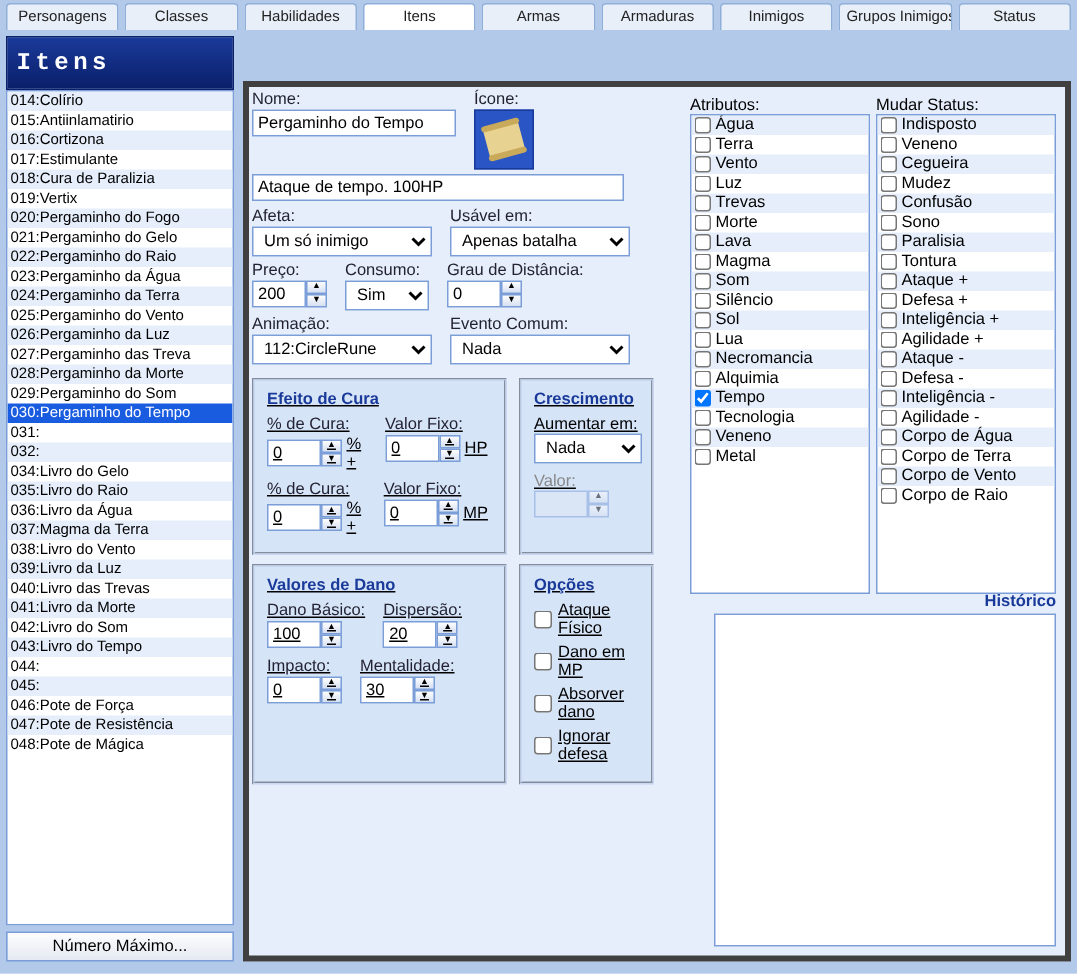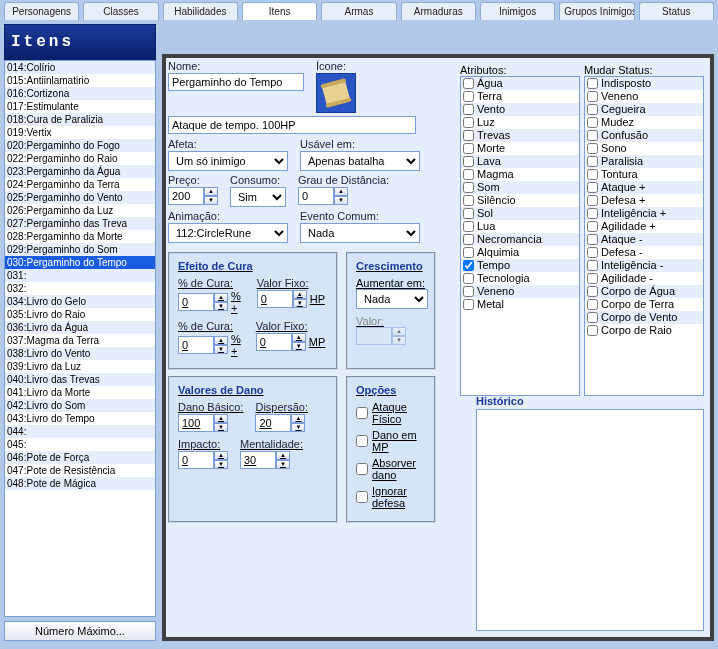--- a/index.html
+++ b/index.html
@@ -32,21 +32,21 @@
   .icon-scroll::after { bottom: -2px; }
   .group { border: 2px groove #c9d8f2; padding: 6px 8px 8px 8px; margin-top: 6px; background: #d6e4f7; text-decoration: underline; }
   .group-title { font-weight: bold; color: #1a3a9a; margin-bottom: 5px; }
   .grp2 { display: flex; gap: 8px; }
   .right-cols { position: absolute; right: 6px; top: 6px; display: flex; gap: 4px; }
   .checklist-col { display: flex; flex-direction: column; width: 120px; }
   .checklist { background: #fff; border: 1px solid #7b9ed8; height: 320px; overflow-y: scroll; }
   .checklist .crow { display: flex; align-items: center; padding: 0 2px; line-height: 13px; font-size: 10px; white-space: nowrap; }
   .checklist .crow:nth-child(odd) { background: #e6eefb; }
   .checklist input[type=checkbox] { width: 11px; height: 11px; margin: 0 3px 0 0; }
-  .hist { position: absolute; right: 6px; bottom: 6px; width: 228px; }
+  .hist { position: absolute; right: 6px; bottom: 6px; width: 228px; text-align: right; }
   .hist-box { background: #fff; border: 1px solid #7b9ed8; height: 222px; margin-top: 2px; }
   .inline-label { margin: 0 3px; }
   .opts .orow { display:flex; align-items:center; margin-bottom:4px; }
   .opts input[type=checkbox]{ width:12px; height:12px; margin:0 4px 0 0;}
   .disabled { color:#888; }
   ::-webkit-scrollbar { width: 16px; }
   ::-webkit-scrollbar-track { background: #e6eefb; border-left:1px solid #c9d8f2;}
   ::-webkit-scrollbar-thumb { background: linear-gradient(#d6e0f2,#b8c9ea); border:1px solid #7b9ed8; }
   ::-webkit-scrollbar-button { background: linear-gradient(#fdfdfd,#d6e0f2); border:1px solid #7b9ed8; height:16px; }
 </style>
@@ -69,20 +69,21 @@
   <div class="sidebar">
     <div class="sidebar-title">Itens</div>
     <div class="sidebar-list" id="sidebar-list">
         <div class="row">014:Colírio</div>
         <div class="row">015:Antiinlamatirio</div>
         <div class="row">016:Cortizona</div>
         <div class="row">017:Estimulante</div>
         <div class="row">018:Cura de Paralizia</div>
         <div class="row">019:Vertix</div>
         <div class="row">020:Pergaminho do Fogo</div>
+        <div class="row">021:Pergaminho do Gelo</div>
         <div class="row">022:Pergaminho do Raio</div>
         <div class="row">023:Pergaminho da Água</div>
         <div class="row">024:Pergaminho da Terra</div>
         <div class="row">025:Pergaminho do Vento</div>
         <div class="row">026:Pergaminho da Luz</div>
         <div class="row">027:Pergaminho das Treva</div>
         <div class="row">028:Pergaminho da Morte</div>
         <div class="row">029:Pergaminho do Som</div>
         <div class="row selected">030:Pergaminho do Tempo</div>
         <div class="row">031:</div>

